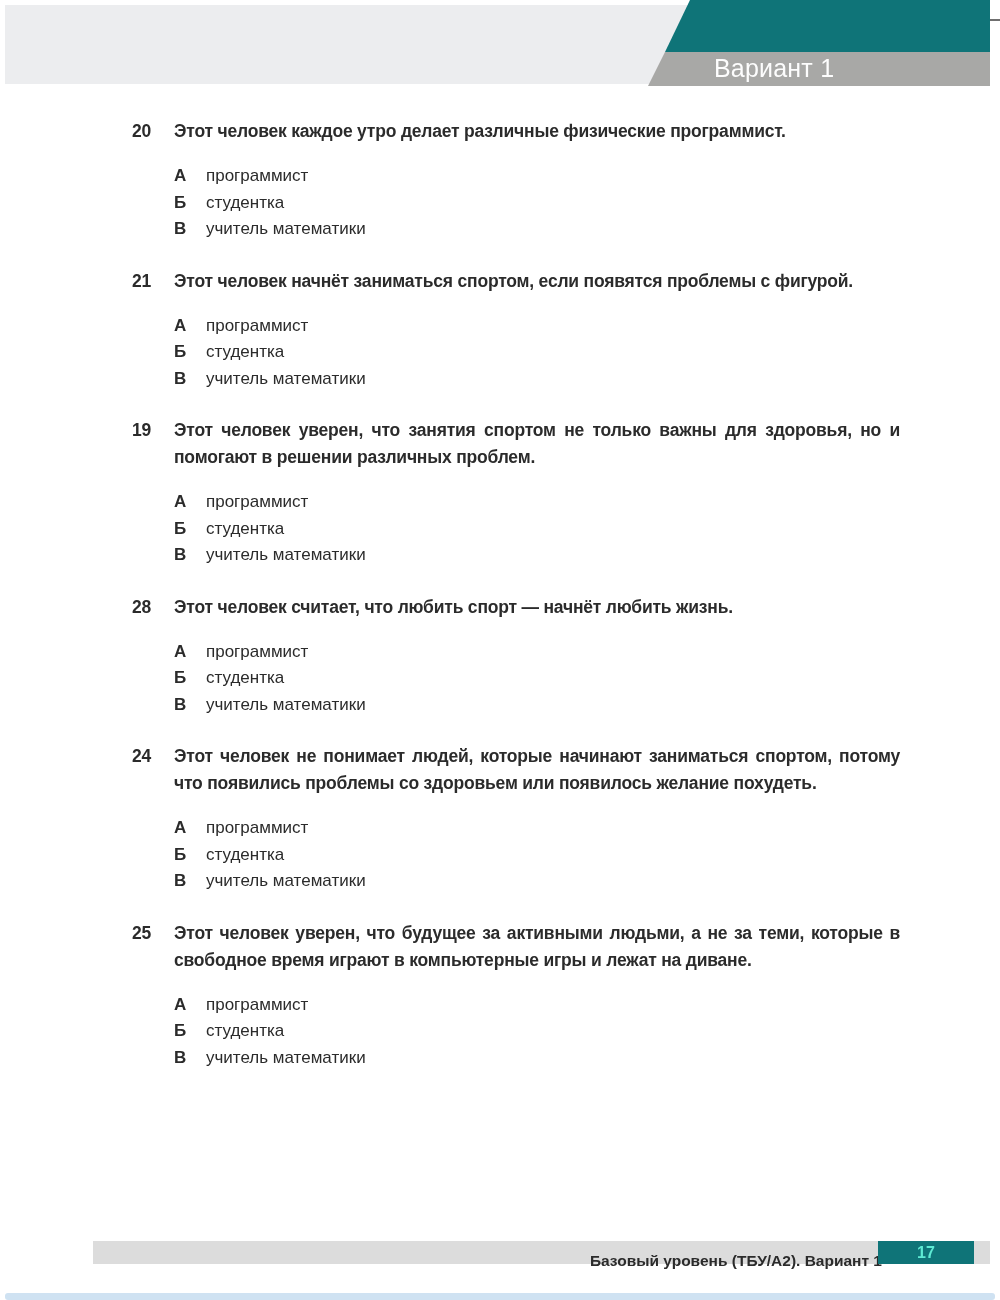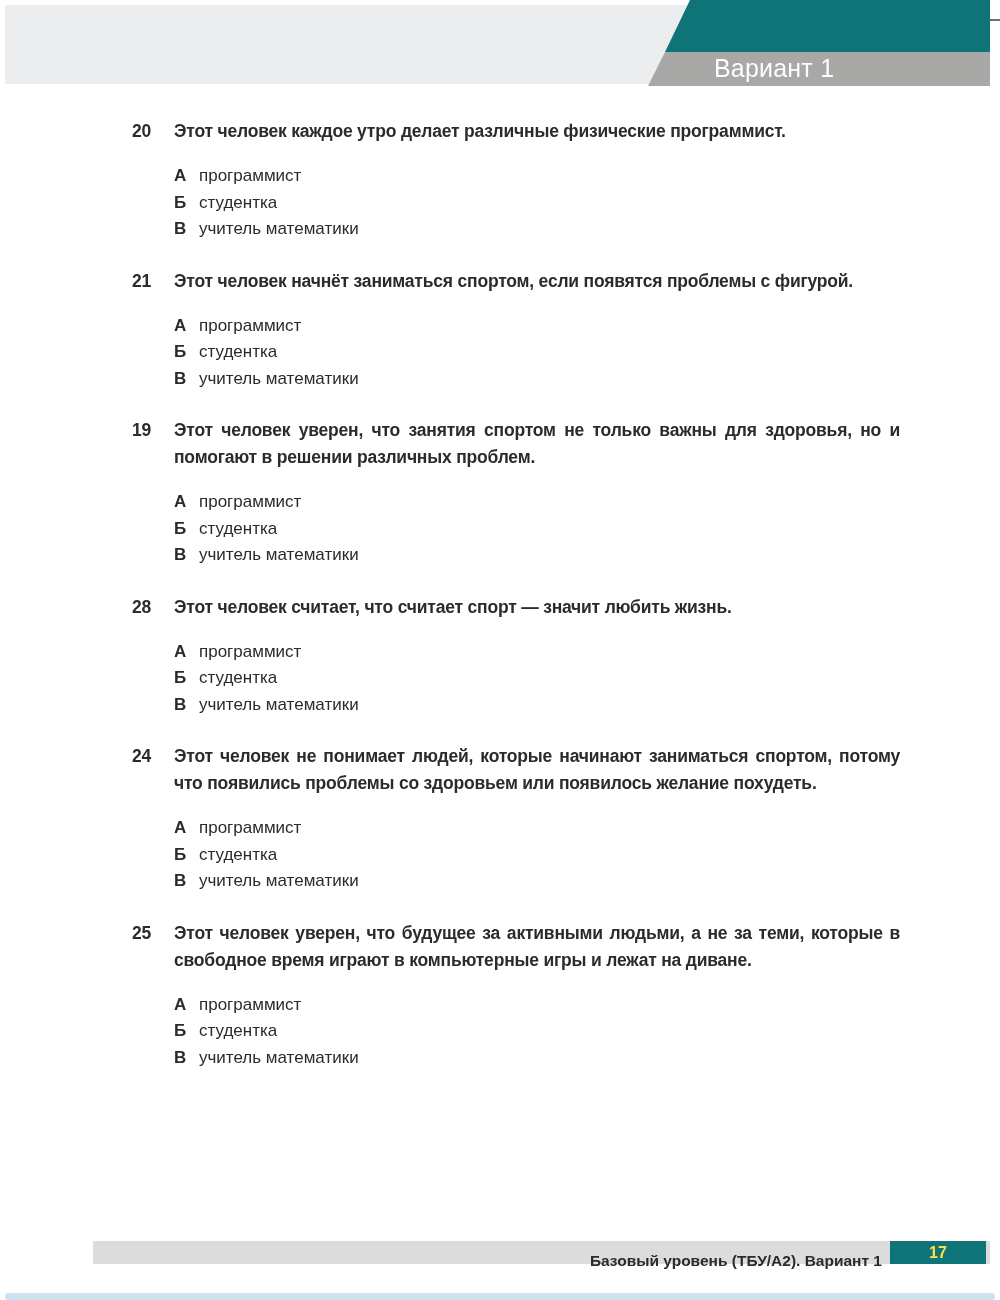--- a/index.html
+++ b/index.html
@@ -87,44 +87,44 @@
   .option {
     display: flex;
     line-height: 26.5px;
     font-size: 17px;
   }
   .opt-letter {
     width: 25px;
     flex-shrink: 0;
     font-weight: bold;
   }
-  .opt-text { font-weight: normal; }
+  .opt-text { font-weight: normal; margin-left: 7px; }
 
   
   .footer-band {
     position: absolute;
     left: 93px; top: 1241px;
     width: 897px; height: 23px;
     background: var(--footer_gray, #dcdcdc);
   }
   .footer-label {
     position: absolute;
     right: 108px; top: 8px;
     line-height: 23px;
     font-size: 15.5px;
     font-weight: bold;
     color: var(--text, #2b2b2b);
     white-space: nowrap;
   }
   .page-num-box {
     position: absolute;
-    right: 4px; top: 0;
+    right: 16px; top: 0;
     width: 96px; height: 23px;
     background: var(--teal, #0f7478);
-    color: #fde047;
+    color: #5eead4;
     font-weight: bold;
     font-size: 16px;
     line-height: 23px;
     text-align: center;
   }
   .bottom-strip {
     position: absolute;
     left: 5px; top: 1293px;
     width: 990px; height: 7px;
     background: var(--strip_blue, #cfe2f2);
@@ -205,21 +205,21 @@
             <span class="opt-letter">В</span>
             <span class="opt-text">учитель математики</span>
           </div>
         </div>
       </div>
     </div>
 
     <div class="question">
       <div class="q-num">28</div>
       <div class="q-body">
-        <div class="q-title">Этот человек считает, что считает спорт — значит любить жизнь.</div>
+        <div class="q-title">Этот человек считает, что любить спорт — начнёт любить жизнь.</div>
         <div class="options">
           <div class="option">
             <span class="opt-letter">А</span>
             <span class="opt-text">программист</span>
           </div>
           <div class="option">
             <span class="opt-letter">Б</span>
             <span class="opt-text">студентка</span>
           </div>
           <div class="option">

